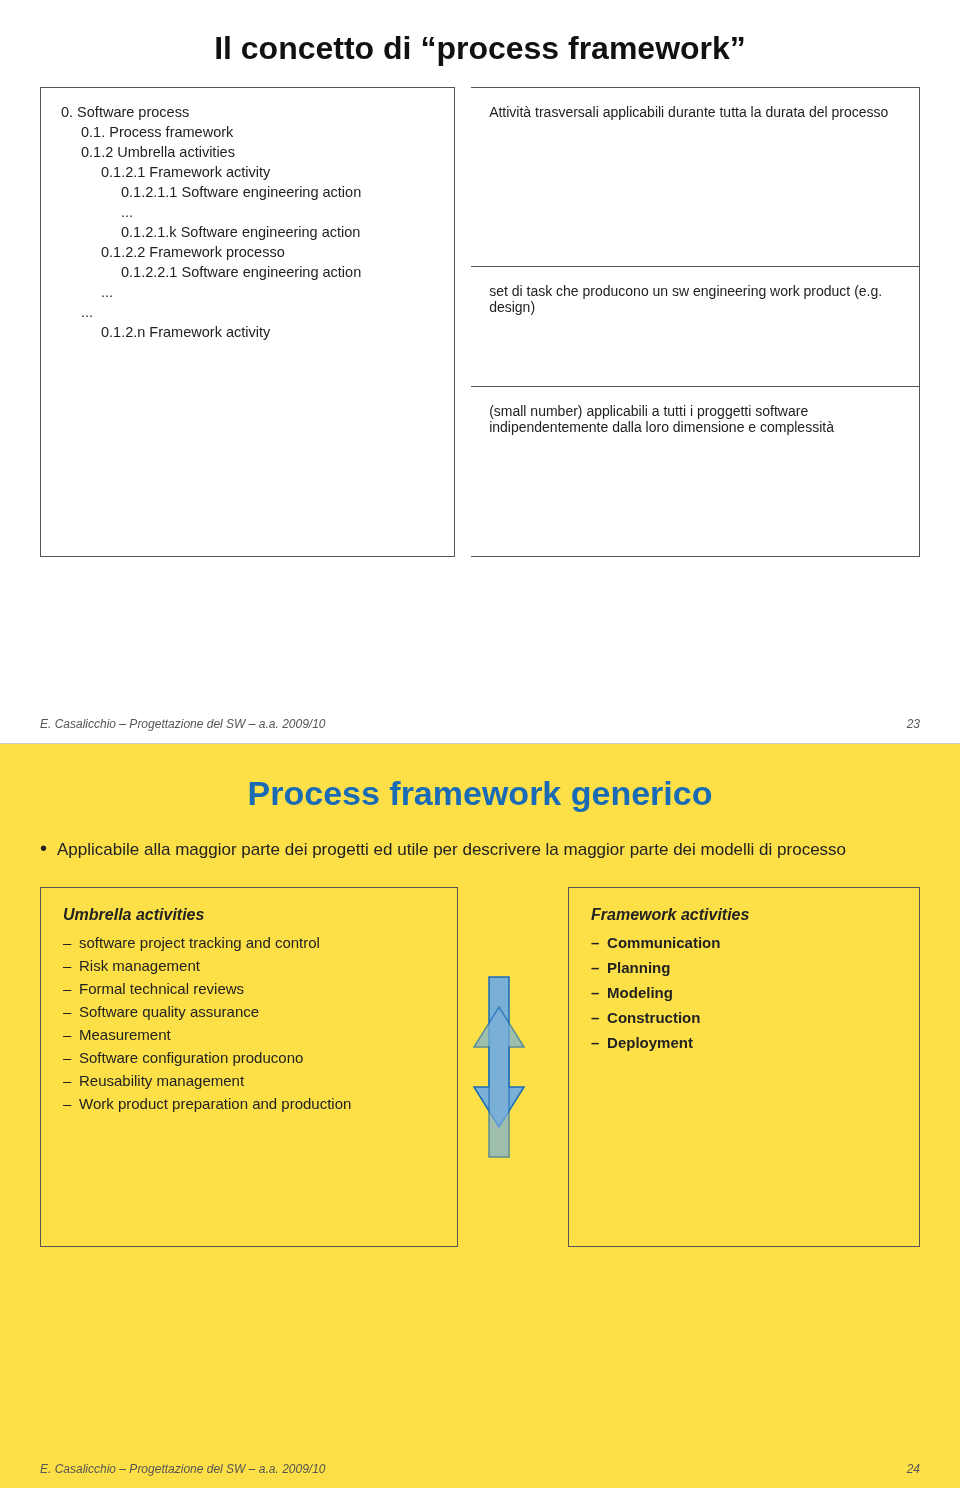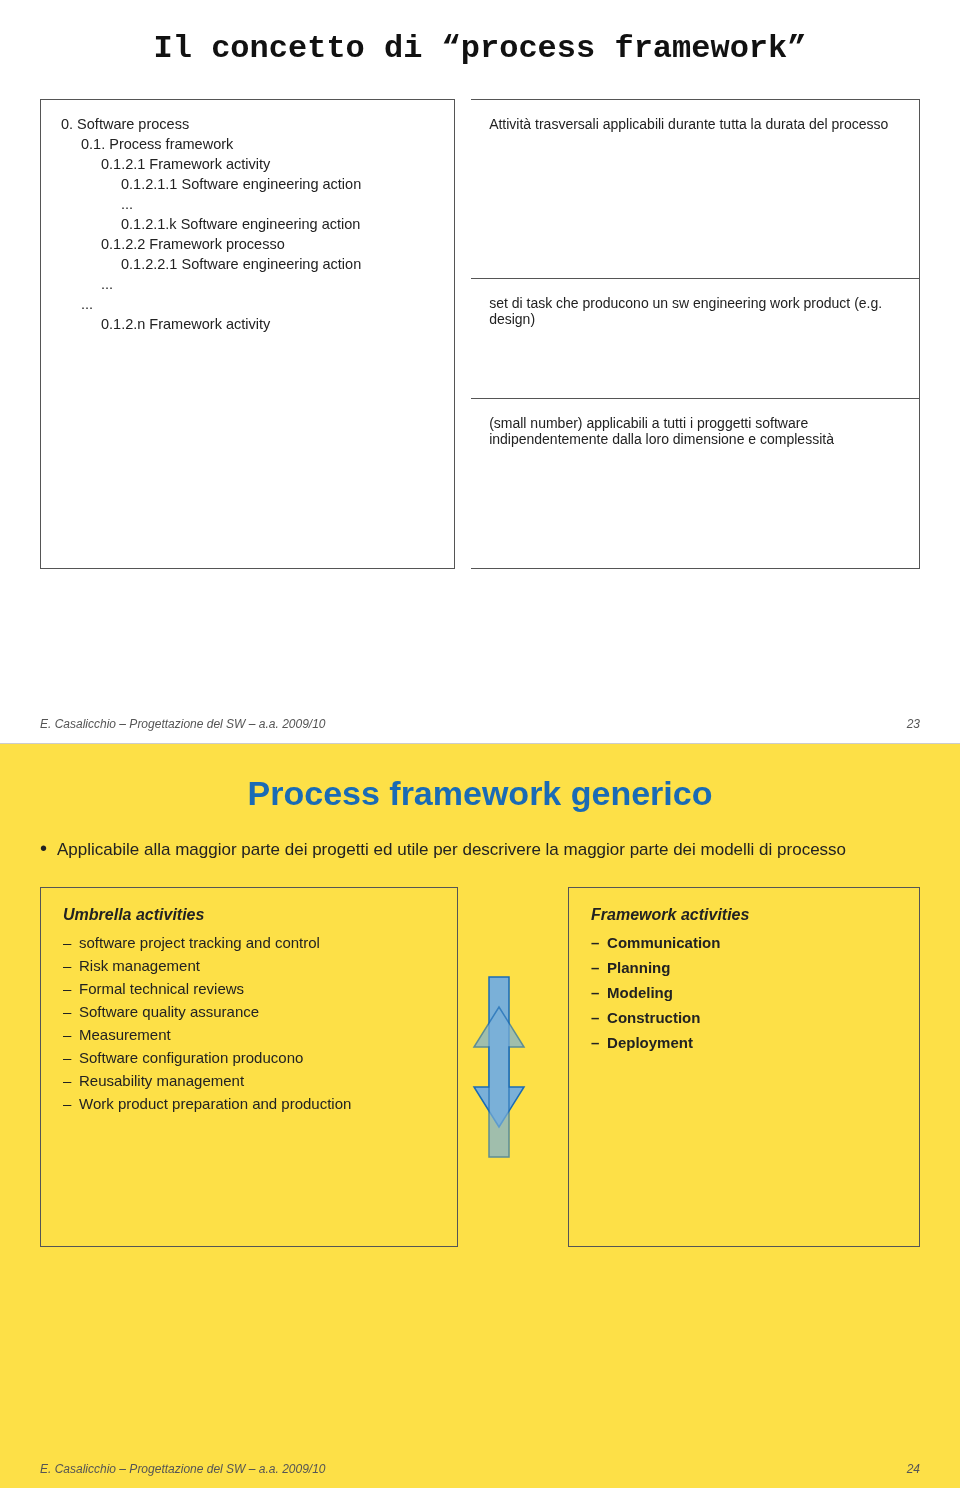--- a/index.html
+++ b/index.html
@@ -18,23 +18,22 @@
       background: #fff;
       position: relative;
       padding: 30px 40px 20px 40px;
       border-bottom: 1px solid #ccc;
     }
 
     .slide1-title {
       font-size: 32px;
       font-weight: bold;
       text-align: center;
-      margin-bottom: 32px;
+      margin-bottom: 20px;
       color: #111;
-      font-family: Liberation Mono, monospace;
     }
 
     .slide1-content {
       display: flex;
       gap: 16px;
       width: 100%;
       border-radius: 23px;
     }
 
     .left-box {
@@ -230,20 +229,21 @@
 
 <div class="slide">
   <div class="slide1-title">Il concetto di “process framework”</div>
 
   <div class="slide1-content">
 
     <div class="left-box">
       <ul>
         <li class="indent0">0. Software process</li>
         <li class="indent1">0.1. Process framework</li>
+        <li class="indent1">0.1.2 Umbrella activities</li>
         <li class="indent2">0.1.2.1 Framework activity</li>
         <li class="indent3">0.1.2.1.1 Software engineering action</li>
         <li class="indent3">...</li>
         <li class="indent3">0.1.2.1.k Software engineering action</li>
         <li class="indent2">0.1.2.2 Framework processo</li>
         <li class="indent3">0.1.2.2.1 Software engineering action</li>
         <li class="indent2">...</li>
         <li class="indent1">...</li>
         <li class="indent2">0.1.2.n Framework activity</li>
       </ul>

